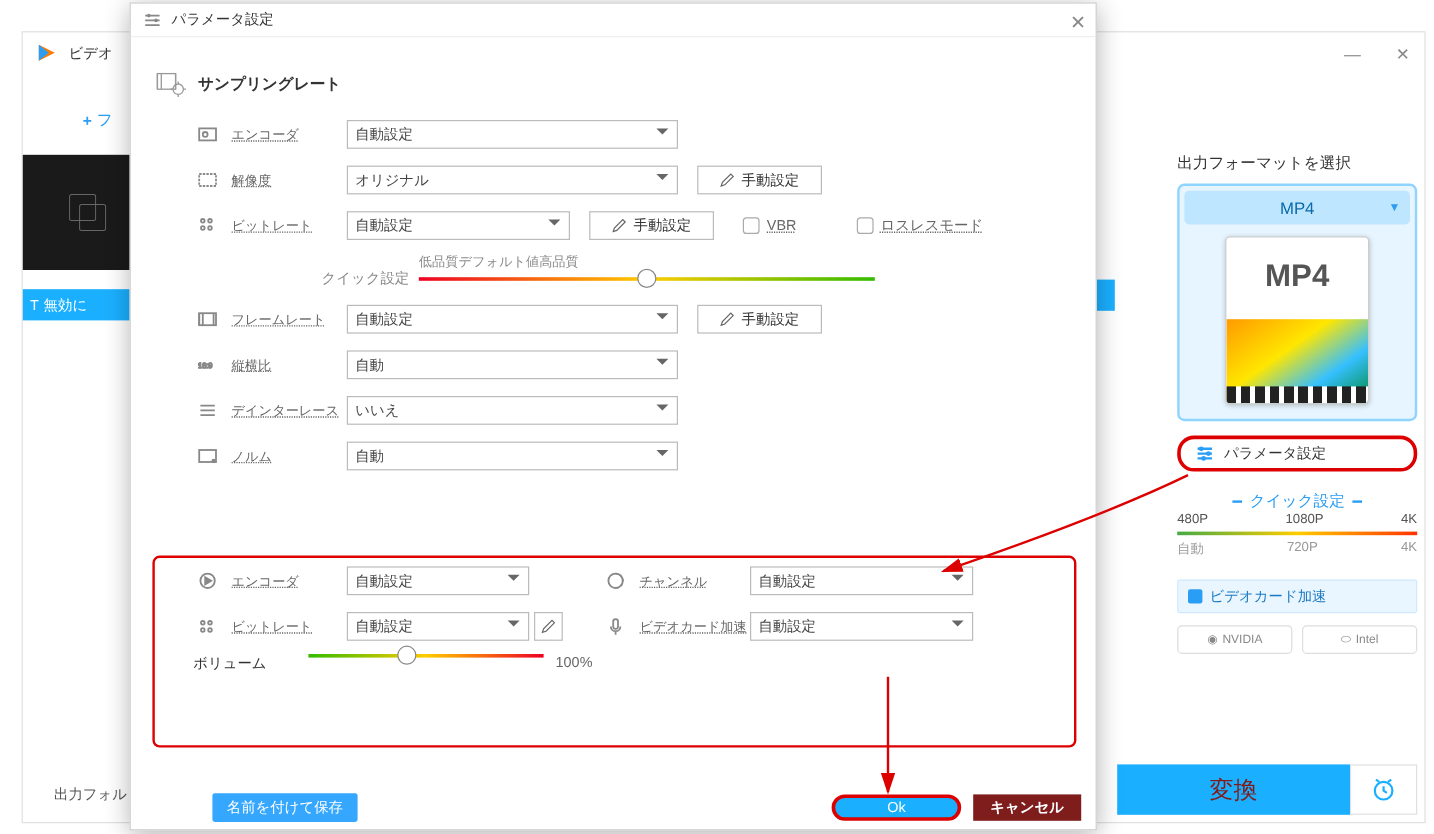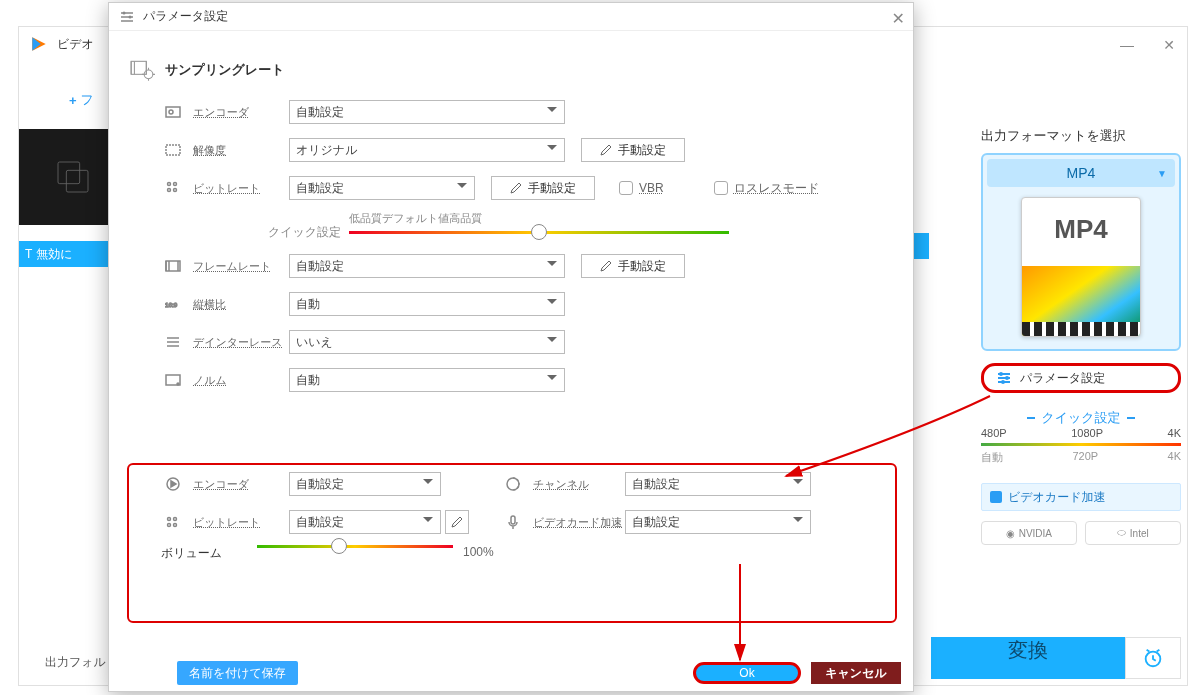--- a/index.html
+++ b/index.html
@@ -40,21 +40,21 @@
 .quick-labels { display: flex; justify-content: space-between; font-size: 11px; color: #555; }
 .quick-bar { margin-top: 4px; height: 3px; background: linear-gradient(90deg,#4a4,#fc0,#f30); }
 .quick-bottom { display: flex; justify-content: space-between; font-size: 11px; color: #999; margin-top: 4px;}
 
 .accel { margin-top: 18px; height: 28px; border: 1px solid #cde8ff; background:#e9f6ff; display:flex; align-items:center; padding:0 8px; color:#1a79c4; font-size:12px; border-radius:2px;}
 .accel .chip{ width:12px;height:12px; background:#2a9df4; margin-right:6px; border-radius:2px;}
 .vendors { margin-top:10px; display:flex; gap:8px;}
 .vendor { flex:1; height:24px; border:1px solid #ddd; border-radius:4px; display:flex; align-items:center; justify-content:center; font-size:10px; color:#888; gap:4px;}
 
 .convert-bar { position:absolute; bottom:6px; right:6px; width:250px; display:flex;}
-.convert-btn { flex:1; height:42px; background:#1bb0ff; color:#0c4a6e; font-size:20px; display:flex; align-items:flex-start; justify-content:center;}
+.convert-btn { flex:1; height:42px; background:#1bb0ff; color:#7f1d1d; font-size:20px; display:flex; align-items:center; justify-content:center;}
 .clock-btn { width:56px; height:42px; display:flex; align-items:center; justify-content:center; border:1px solid #e0e0e0;}
 .clock-btn svg{ width:22px; height:22px; fill:none; stroke:#1bb0ff; stroke-width:2;}
 .invalid-strip{ position:absolute; top:206px; right:258px; width:40px; height:26px; background:#1bb0ff;}
 .out-folder{ position:absolute; bottom:14px; left:26px; font-size:12px; color:#555;}
 
 
 .dialog { position: absolute; top: 2px; left: 108px; width: 806px; height: 690px; background: #fff; border: 1px solid #ccc; box-shadow: 0 4px 20px rgba(0,0,0,.3); z-index: 10; }
 .dlg-title { height: 28px; border-bottom: 1px solid #eee; display: flex; align-items: center; padding: 0 10px; font-size: 12px; }
 .dlg-title .picon{ width:16px; height:16px; margin-right:8px;}
 .dlg-close { position: absolute; right: 8px; top: 6px; cursor: pointer; color: #888; font-size: 16px; }

